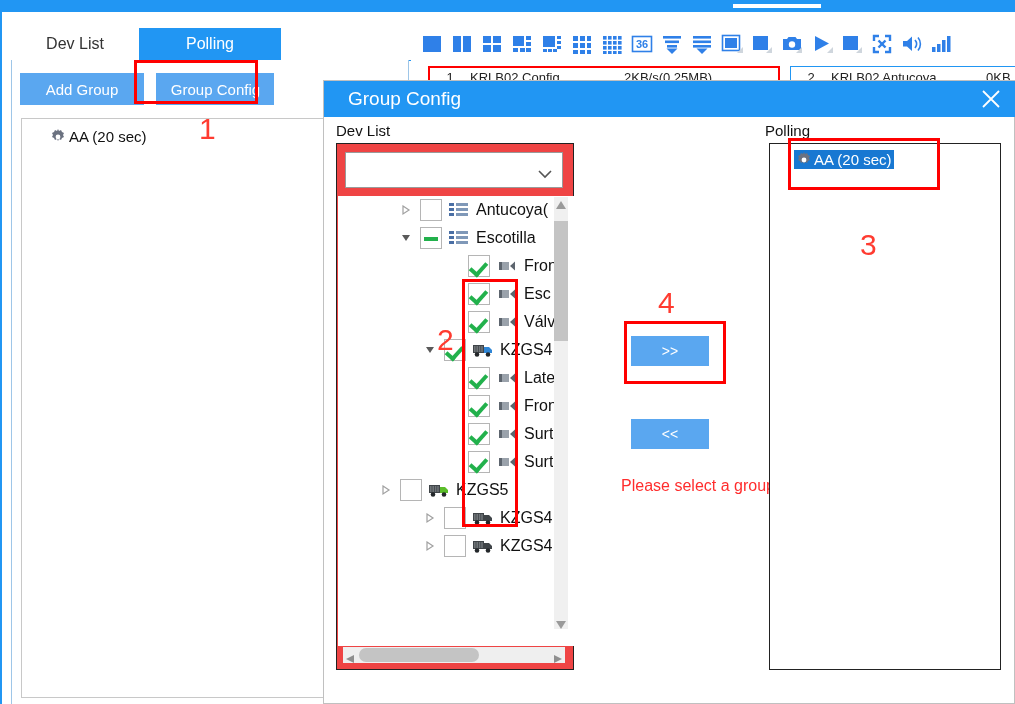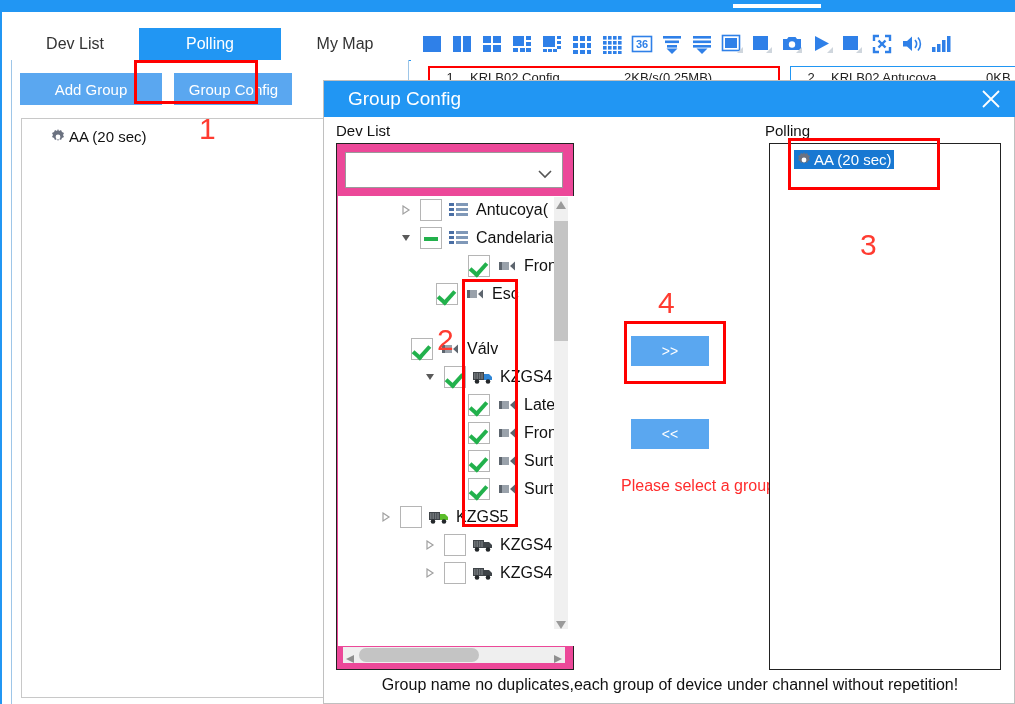--- a/index.html
+++ b/index.html
@@ -52,21 +52,21 @@
     position: absolute; left: 9px; top: 48px; width: 398px; height: 650px;
     border: 1px solid #9ec6e8; border-top: none; background:#fff;
   }
   .btn-row { position: absolute; left: 8px; top: 13px; }
   .flatbtn {
     display: inline-flex; align-items:center; justify-content:center;
     height: 32px; background: #5aa7f0; color: #fff; font-size: 15px;
     border: none; cursor: pointer; margin-right: 8px; padding: 0 12px;
     font-family: "Liberation Sans", sans-serif;
   }
-  .flatbtn.add { width: 142px; }
+  .flatbtn.add { width: 124px; }
   .flatbtn.cfg { width: 118px; }
 
   .group-list {
     position: absolute; left: 9px; top: 58px; width: 370px; height: 580px;
     border: 1px solid #c8c8c8; background: #fff;
   }
   .group-item {
     position: absolute; left: 28px; top: 9px;
     display: flex; align-items: center; gap: 3px;
     font-size: 15px; color: #111; cursor: pointer;
@@ -109,21 +109,21 @@
     cursor: pointer;
   }
 
   .lbl { position: absolute; font-size: 15px; color: #111; }
   .lbl-devlist { left: 12px; top: 41px; }
   .lbl-polling { left: 441px; top: 41px; }
 
   
   .devbox {
     position: absolute; left: 12px; top: 62px; width: 238px; height: 527px;
-    border: 1px solid #222; background: #ec4899;
+    border: 1px solid #222; background: #ef4444;
   }
   .combo {
     position: absolute; left: 8px; top: 8px; width: 218px; height: 36px;
     border: 1px solid #9a9a9a; background: #fff; cursor: pointer;
   }
   .combo .chev { position: absolute; right: 10px; top: 12px; }
 
   .treewrap {
     position: absolute; left: 1px; top: 52px; width: 236px; height: 450px;
     overflow: hidden; background:#fff;
@@ -392,21 +392,20 @@
   <div class="chan c2">
     <span class="num">2</span>
     <span class="nm">KRLB02   Antucoya</span>
     <span class="nm">0KB</span>
   </div>
 
   <div class="left-frame">
     <div class="tabs">
       <div class="tab t1">Dev List</div>
       <div class="tab t2">Polling</div>
-      <div class="tab t3">My Map</div>
     </div>
     <div class="tabstrip-line"></div>
 
     <div class="left-panel">
       <div class="btn-row">
         <button class="flatbtn add">Add Group</button>
         <button class="flatbtn cfg">Group Config</button>
       </div>
       <div class="group-list">
         <div class="group-item">
@@ -479,43 +478,43 @@
                     <rect x="1" y="2" width="5" height="3"></rect>
                     <rect x="1" y="7" width="5" height="3"></rect>
                     <rect x="1" y="12" width="5" height="3"></rect>
                   </g>
                   <g fill="#7f98b8">
                     <rect x="8" y="2" width="12" height="3"></rect>
                     <rect x="8" y="7" width="12" height="3"></rect>
                     <rect x="8" y="12" width="12" height="3"></rect>
                   </g>
                 </svg></span>
-              <span class="tlabel">Candelaria</span>
+              <span class="tlabel">Escotilla</span>
             </div>
             <div class="tnode" style="padding-left: 108px;">
               <span class="exp"></span>
               <span class="cb chk" style="margin-left: 6px;"></span>
               <span class="tico"><svg width="22" height="18" viewBox="0 0 22 18">
                   <rect x="3" y="5" width="10" height="8" fill="#9aa2ab"></rect>
                   <rect x="3" y="5" width="3" height="8" fill="#5d656e"></rect>
                   <polygon points="19,4.5 19,13.5 14,9" fill="#5d656e"></polygon>
                 </svg></span>
               <span class="tlabel">Fron</span>
             </div>
-            <div class="tnode" style="padding-left: 76px;">
+            <div class="tnode" style="padding-left: 108px;">
               <span class="exp"></span>
               <span class="cb chk" style="margin-left: 6px;"></span>
               <span class="tico"><svg width="22" height="18" viewBox="0 0 22 18">
                   <rect x="3" y="5" width="10" height="8" fill="#9aa2ab"></rect>
                   <rect x="3" y="5" width="3" height="8" fill="#5d656e"></rect>
                   <polygon points="19,4.5 19,13.5 14,9" fill="#5d656e"></polygon>
                 </svg></span>
               <span class="tlabel">Esc</span>
             </div>
-            <div class="tnode" style="padding-left: 51px; margin-top: 27px;">
+            <div class="tnode" style="padding-left: 108px;">
               <span class="exp"></span>
               <span class="cb chk" style="margin-left: 6px;"></span>
               <span class="tico"><svg width="22" height="18" viewBox="0 0 22 18">
                   <rect x="3" y="5" width="10" height="8" fill="#9aa2ab"></rect>
                   <rect x="3" y="5" width="3" height="8" fill="#5d656e"></rect>
                   <polygon points="19,4.5 19,13.5 14,9" fill="#5d656e"></polygon>
                 </svg></span>
               <span class="tlabel">Válv</span>
             </div>
             <div class="tnode" style="padding-left: 84px;">
@@ -683,21 +682,20 @@
         <span class="gear">
           <svg width="16" height="16" viewBox="0 0 16 16">
               <path d="M8 0l1 2 2-1 1 2 2 1-1 2 1 2-2 1-1 2-2-1-1 2-1-2-2 1-1-2-2-1 1-2-1-2 2-1 1-2 2 1z" fill="#6b7280"></path>
               <circle cx="8" cy="8" r="2.4" fill="#fff"></circle>
             </svg>
         </span>
         <span>AA (20 sec)</span>
       </div>
     </div>
 
-    <div class="footnote">Group name no duplicates,each group of device under channel without repetition!</div>
   </div>
 
   <div class="ann" style="left:134px; top:60px; width:124px; height:44px;"></div>
   <div class="annnum" style="left:199px; top:112px;">1</div>
 
   <div class="ann" style="left:462px; top:279px; width:56px; height:248px;"></div>
   <div class="annnum" style="left:437px; top:323px;">2</div>
 
   <div class="ann" style="left:788px; top:138px; width:152px; height:52px;"></div>
   <div class="annnum" style="left:860px; top:228px;">3</div>

